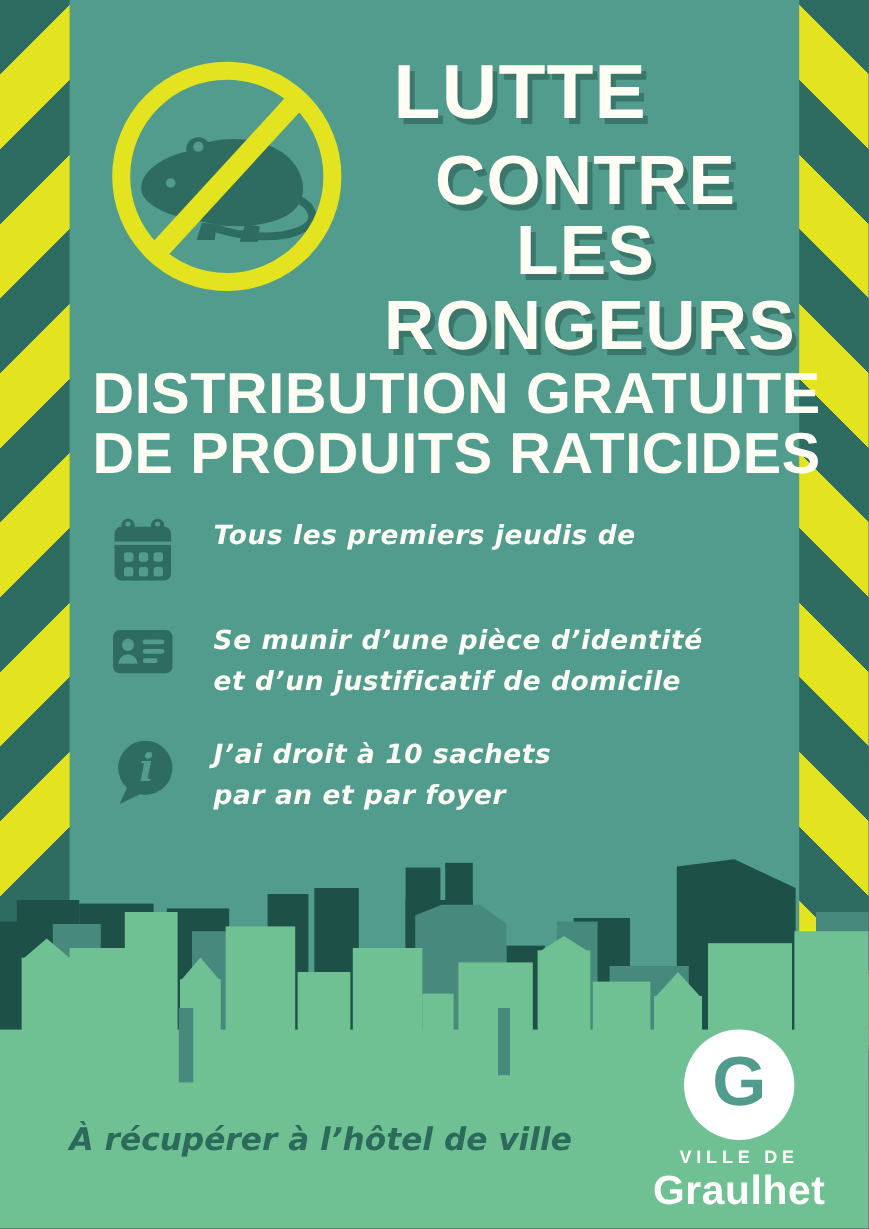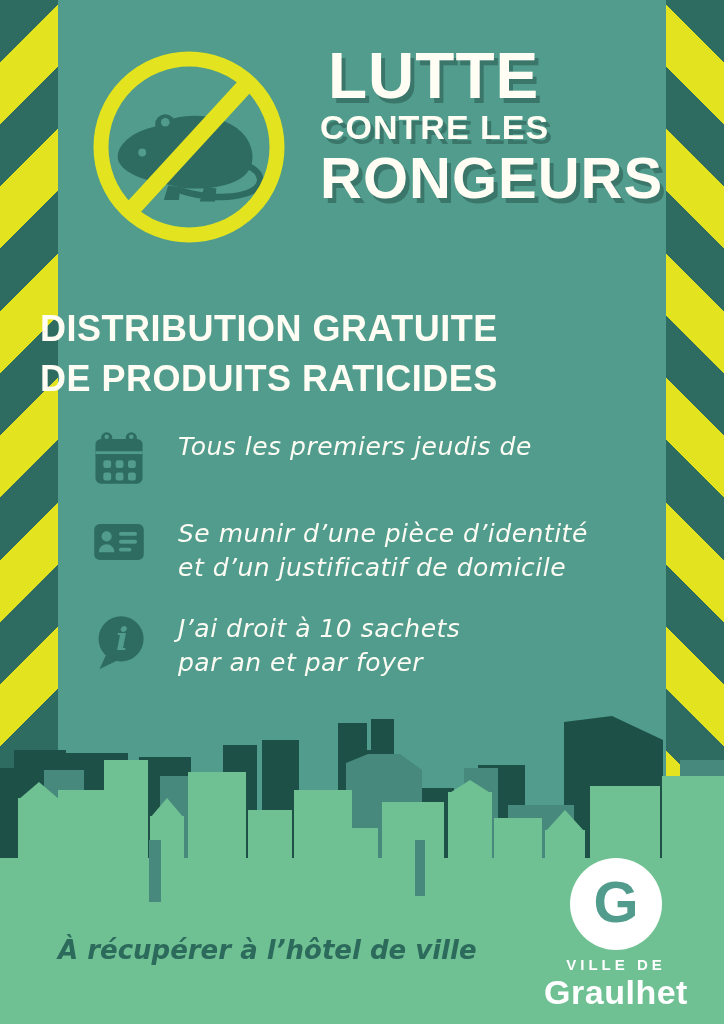--- a/index.html
+++ b/index.html
@@ -14,33 +14,33 @@
   .band.right { right:0; background:repeating-linear-gradient(225deg, #2e6b60 0 44px, #e3e41f 44px 88px); }
 
   
   .sign { position:absolute; left:88px; top:46px; width:202px; height:202px; }
 
   
   .title { position:absolute; left:320px; top:44px; width:336px; color:#fffdf4; }
   .title .l { font-weight:900; letter-spacing:1px;
               text-shadow:4px 5px 0 rgba(40,88,79,0.55); line-height:1; }
   .title .l1 { font-size:64px; text-align:left; padding-left:8px; }
-  .title .l2 { font-size:34px; text-align:left; margin-top:2px; }
+  .title .l2 { font-size:58px; text-align:center; margin-top:14px; }
   .title .l3 { font-size:58px; text-align:center; margin-top:5px; }
 
   
-  .subtitle { position:absolute; left:40px; right:40px; top:304px; text-align:left;
-              color:#fffdf4; font-weight:900; font-size:36px; line-height:50px; letter-spacing:0.5px; }
+  .subtitle { position:absolute; left:40px; right:40px; top:304px; text-align:right;
+              color:#fffdf4; font-weight:900; font-size:48px; line-height:50px; letter-spacing:0.5px; }
 
   
   .bullets { position:absolute; left:92px; top:430px; width:560px; }
   .bullet { display:flex; align-items:flex-start; margin-bottom:27px; }
   .bullet .icon { flex:0 0 56px; width:56px; margin-right:30px; }
-  .bullet .txt { font-family:"DejaVu Sans", sans-serif; font-style:italic; font-weight:400;
-                 color:#fdfcf4; font-size:25px; line-height:34px; letter-spacing:0.5px; }
+  .bullet .txt { font-family:"DejaVu Sans", sans-serif; font-style:italic; font-weight:700;
+                 color:#fdfcf4; font-size:22px; line-height:34px; letter-spacing:0.5px; }
 
   
   .skyline { position:absolute; left:0; top:690px; width:724px; height:334px; }
   .address { position:absolute; left:58px; top:932px; font-family:"DejaVu Sans", sans-serif;
              font-style:italic; font-weight:600; color:#2c6a5c; font-size:26px; line-height:36px;text-align:right; }
   .logo { position:absolute; left:540px; top:858px; width:152px; text-align:center; }
   .logo .circle { width:92px; height:92px; border-radius:50%; background:#ffffff;
                   margin:0 auto; display:flex; align-items:center; justify-content:center; }
   .logo .g { font-size:58px; font-weight:900; color:#519c8c; line-height:1; transform:translateY(-2px); }
   .logo .ville { color:#ffffff; font-size:15px; font-weight:700; letter-spacing:4px; margin-top:6px; }

